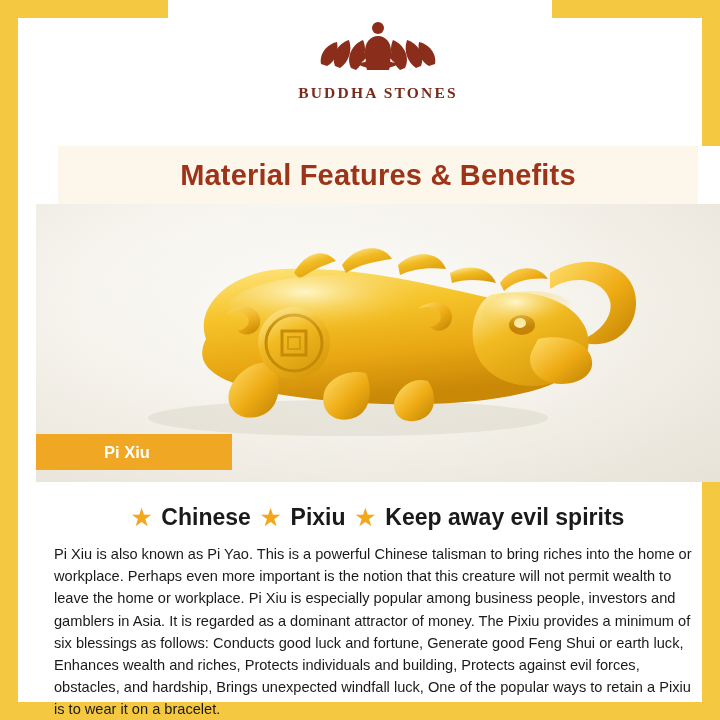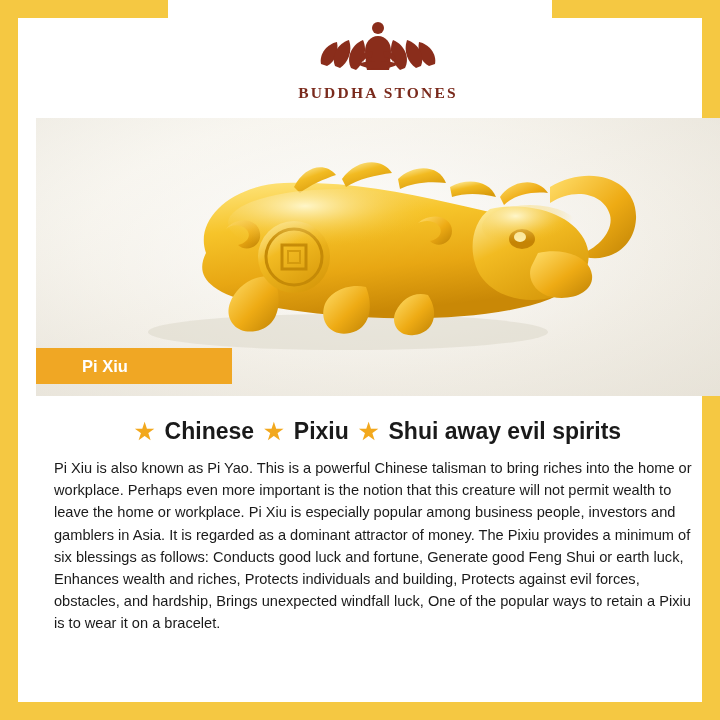--- a/index.html
+++ b/index.html
@@ -45,21 +45,21 @@
   }
 
   .inner {
     position: absolute;
     left: 18px; top: 0; right: 18px; bottom: 0;
     width: 684px;
   }
 
   
   .logo-area {
-    height: 118px;
+    height: 146px;
     display: flex;
     flex-direction: column;
     align-items: center;
     justify-content: flex-start;
     padding-top: 18px;
     box-sizing: border-box;
   }
   .logo-mark {
     width: 130px;
     height: 62px;
@@ -122,21 +122,21 @@
   }
   .label-chip {
     position: absolute;
     left: 0;
     bottom: 12px;
     min-width: 196px;
     height: 36px;
     background: #f0a724;
     display: flex;
     align-items: center;
-    padding-left: 46px;
+    padding-left: 68px;
     box-sizing: border-box;
     color: #ffffff;
     font-size: 16.5px;
     font-weight: bold;
   }
 
   
   .benefits {
     padding: 22px 16px 0 16px;
     text-align: center;
@@ -197,20 +197,25 @@
             <path d="M65 18 C57 18 52 25 52 33 C52 39 56 44 65 44 C74 44 78 39 78 33 C78 25 73 18 65 18 Z"></path>
             <path d="M47 40 C50 34 56 32 60 34 L58 40 C54 39 51 41 50 44 Z"></path>
             <path d="M83 40 C80 34 74 32 70 34 L72 40 C76 39 79 41 80 44 Z"></path>
             <path d="M45 46 C52 42 78 42 85 46 C78 52 52 52 45 46 Z"></path>
           </g>
         </svg>
       </span>
       <div class="brand-name">BUDDHA STONES</div>
     </div>
 
+    <div class="title-band">
+      <div class="side-fill left"></div>
+      <div class="side-fill right"></div>
+      <div class="title-text">Material Features &amp; Benefits</div>
+    </div>
 
     <div class="photo-wrap">
       <div class="vignette"></div>
       <svg class="pixiu-svg" viewBox="0 0 560 250" xmlns="http://www.w3.org/2000/svg">
         <defs>
           <linearGradient id="gold1" x1="0" y1="0" x2="0.3" y2="1">
             <stop offset="0%" stop-color="#ffe680"></stop>
             <stop offset="35%" stop-color="#f6c42a"></stop>
             <stop offset="70%" stop-color="#e8a713"></stop>
             <stop offset="100%" stop-color="#c98806"></stop>
@@ -271,20 +276,20 @@
       </div>
     </div>
 
     <div class="benefits">
       <div class="benefit-line">
         <span class="star">★</span>
         <span class="benefit-word">Chinese</span>
         <span class="star">★</span>
         <span class="benefit-word">Pixiu</span>
         <span class="star">★</span>
-        <span class="benefit-word">Shui away evil spirits</span>
+        <span class="benefit-word">Keep away evil spirits</span>
       </div>
 
       <p class="body-copy">Pi Xiu is also known as Pi Yao. This is a powerful Chinese talisman to bring riches into the home or workplace. Perhaps even more important is the notion that this creature will not permit wealth to leave the home or workplace. Pi Xiu is especially popular among business people, investors and gamblers in Asia. It is regarded as a dominant attractor of money. The Pixiu provides a minimum of six blessings as follows: Conducts good luck and fortune, Generate good Feng Shui or earth luck, Enhances wealth and riches, Protects individuals and building, Protects against evil forces, obstacles, and hardship, Brings unexpected windfall luck, One of the popular ways to retain a Pixiu is to wear it on a bracelet.</p>
     </div>
 
   </div>
 </div>
 
 </body></html>

